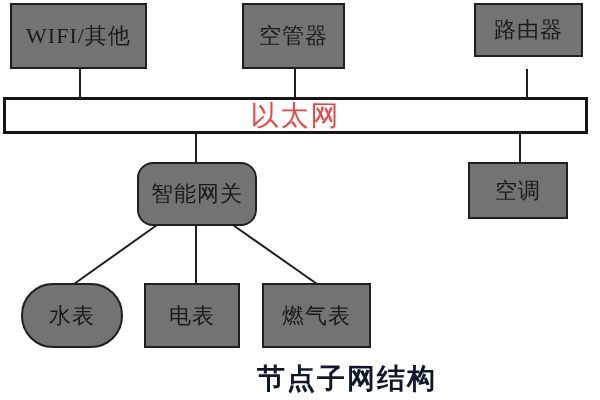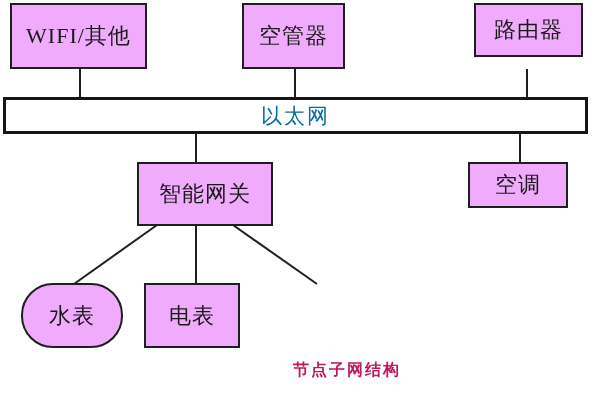--- a/index.html
+++ b/index.html
@@ -22,21 +22,21 @@
     width: 600px;
     height: 400px;
   }
   .connectors line {
     stroke: #1f1f1f;
     stroke-width: 2;
   }
   .node {
     position: absolute;
     border: 2px solid #1f1f1f;
-    background: #f0abfc;
+    background: #737373;
     display: flex;
     align-items: center;
     justify-content: center;
     font-size: 22px;
     color: #1a1a1a;
     letter-spacing: 1px;
     box-sizing: border-box;
   }
   .node-wifi        { left: 10px;  top: 3px;   width: 137px; height: 66px; }
   .node-aircontrol  { left: 242px; top: 3px;   width: 103px; height: 66px; }
@@ -45,39 +45,39 @@
     position: absolute;
     left: 3px;
     top: 97px;
     width: 585px;
     height: 37px;
     border: 3px solid #161616;
     background: #ffffff;
     display: flex;
     align-items: center;
     justify-content: center;
-    font-size: 21px;
-    color: #0369a1;
+    font-size: 28px;
+    color: #ef4444;
     letter-spacing: 2px;
     box-sizing: border-box;
   }
-  .node-gateway     { left: 137px; top: 162px; width: 136px; height: 64px; }
-  .node-aircon      { left: 468px; top: 162px; width: 100px; height: 46px; }
+  .node-gateway     { left: 137px; top: 162px; width: 120px; height: 64px; border-radius: 16px; }
+  .node-aircon      { left: 468px; top: 162px; width: 100px; height: 57px; }
   .node-water       { left: 21px;  top: 283px; width: 102px; height: 65px; border-radius: 32px; }
   .node-electric    { left: 144px; top: 283px; width: 96px; height: 65px; }
   .node-gas         { left: 262px; top: 283px; width: 109px; height: 65px; }
   .caption {
     position: absolute;
     left: 347px;
     top: 360px;
     transform: translateX(-50%);
     font-family: "Liberation Sans", "DejaVu Sans", sans-serif;
     font-weight: bold;
-    font-size: 16px;
-    color: #be185d;
+    font-size: 28px;
+    color: #0f172a;
     letter-spacing: 2px;
     white-space: nowrap;
   }
 </style>
 </head>
 <body>
 
 <div class="diagram">
 
   <svg class="connectors" viewBox="0 0 600 400" xmlns="http://www.w3.org/2000/svg">
@@ -116,16 +116,19 @@
   </div>
 
   <div class="node node-water">
     <span>水表</span>
   </div>
 
   <div class="node node-electric">
     <span>电表</span>
   </div>
 
+  <div class="node node-gas">
+    <span>燃气表</span>
+  </div>
 
   <div class="caption">节点子网结构</div>
 
 </div>
 
 </body></html>

